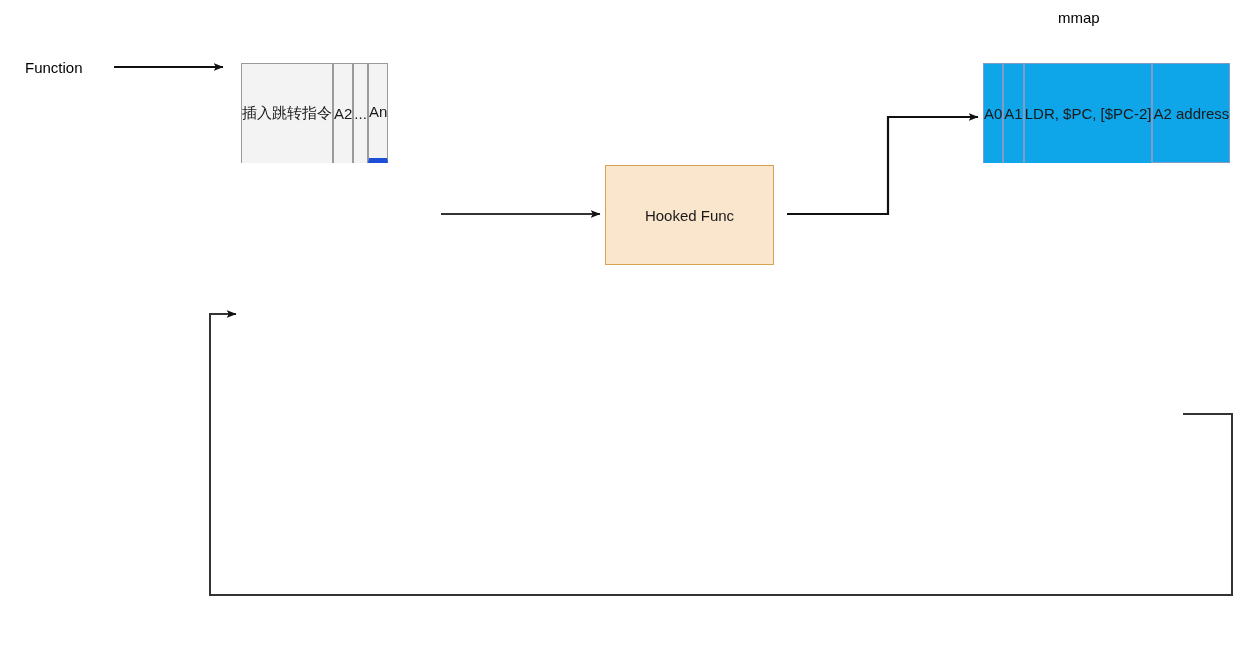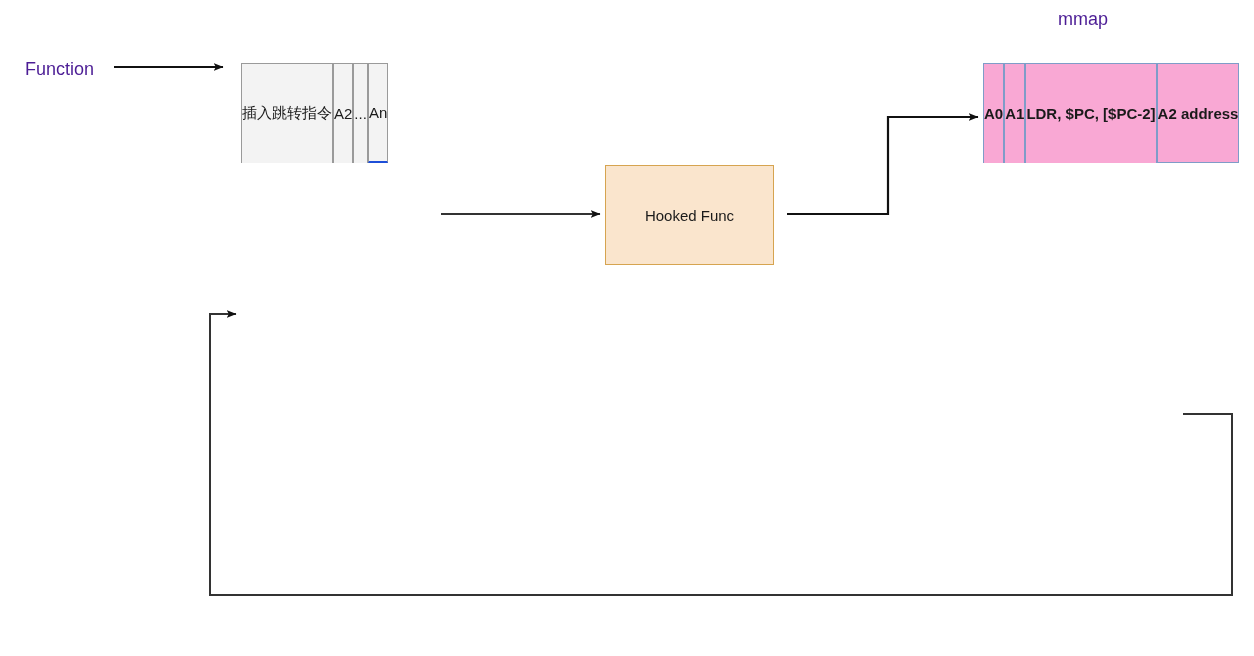--- a/index.html
+++ b/index.html
@@ -22,22 +22,22 @@
     position: absolute;
     left: 0;
     top: 0;
     width: 1254px;
     height: 656px;
     pointer-events: none;
   }
   
   .float-label {
     position: absolute;
-    font-size: 18px;
-    color: #4c1d95;
+    font-size: 15px;
+    color: #000000;
     white-space: nowrap;
     line-height: 1;
   }
   #function-label {
     left: 25px;
     top: 60px;
     text-align: right;
   }
   #mmap-label {
     left: 1058px;
@@ -67,35 +67,34 @@
     width: 200px;
     height: 500px;
   }
   #function-table .cell {
     height: 100px;
     background: #f3f3f3;
     border: 1px solid #9a9a9a;
     border-bottom: none;
   }
   #function-table .cell:last-child {
-    border-bottom: 2px solid #1d4ed8;
+    border-bottom: 5px solid #1d4ed8;
   }
   
   #mmap-table {
     left: 983px;
     top: 63px;
     width: 200px;
     height: 400px;
   }
   #mmap-table .cell {
     height: 100px;
-    background: #f9a8d4;
+    background: #0ea5e9;
     border: 1px solid #7f9cc8;
     border-bottom: none;
-    font-weight: bold;
   }
   #mmap-table .cell:last-child {
     border-bottom: 1px solid #7f9cc8;
   }
   
   #hooked-func-node {
     position: absolute;
     box-sizing: border-box;
     left: 605px;
     top: 165px;

